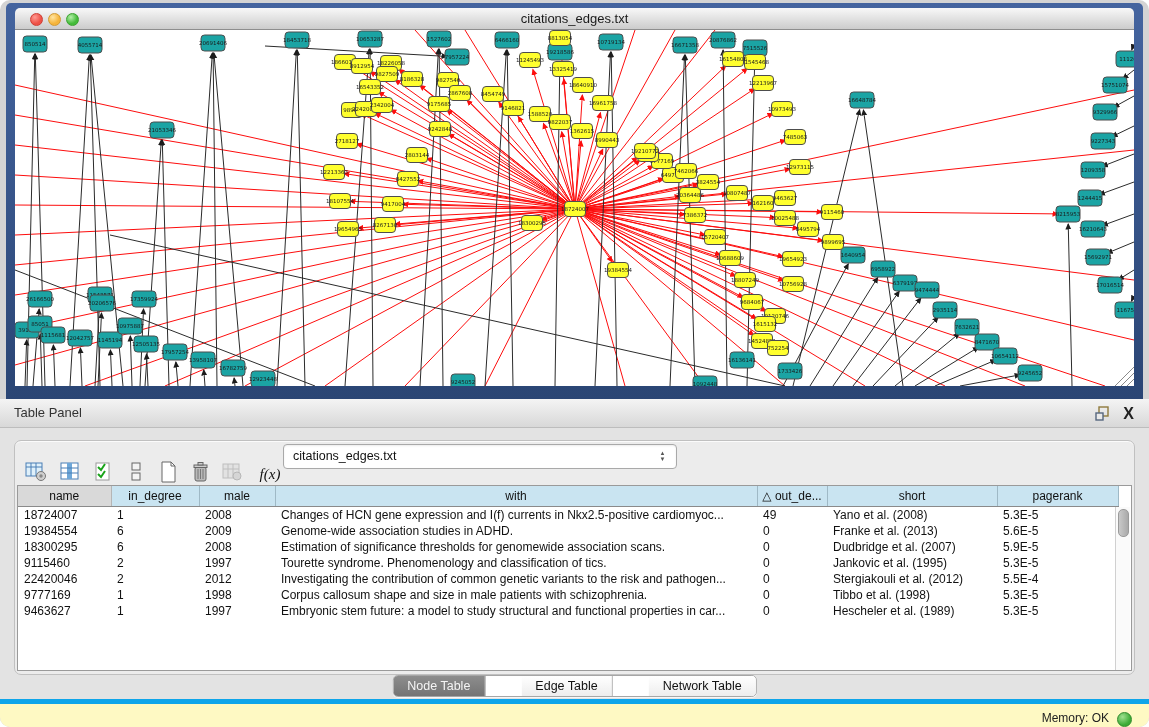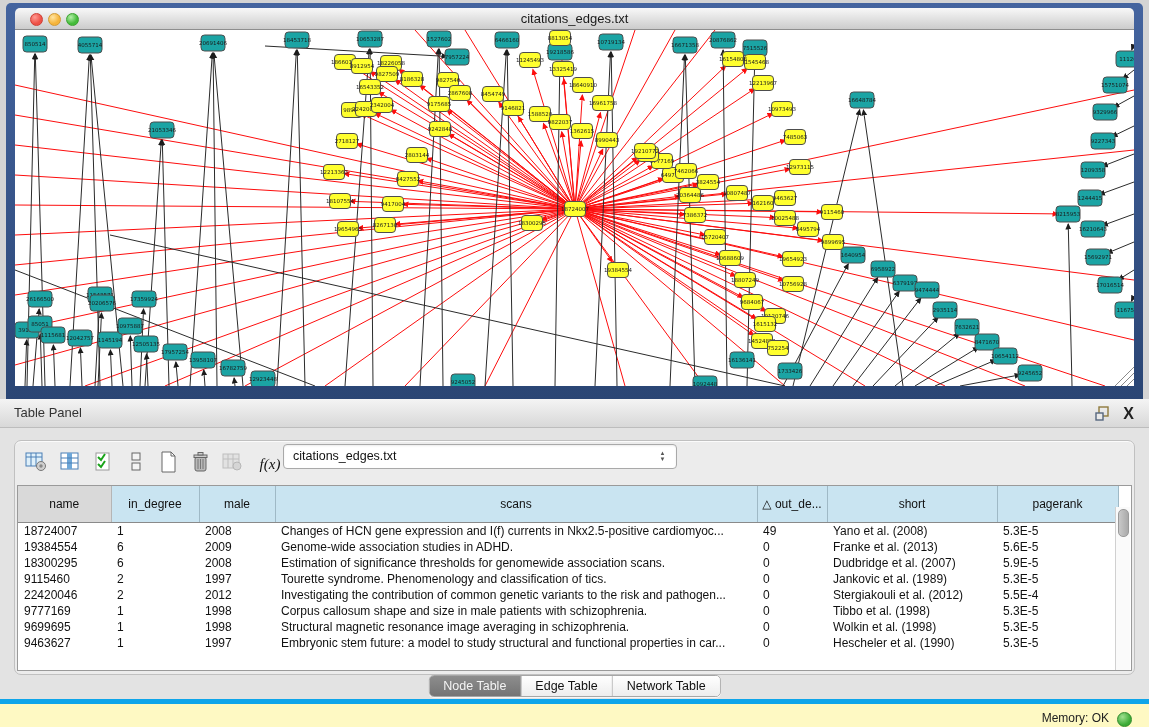--- a/index.html
+++ b/index.html
@@ -1,17 +1,17 @@
 <!DOCTYPE html>
 <html><head>
 <meta charset="utf-8">
 <style>
   html,body{margin:0;padding:0;}
   #desktop{position:relative;width:1149px;height:727px;background:#d4d4d4;
-    font-family:"Liberation Sans",sans-serif;overflow:hidden;}
+    font-family:"Liberation Sans",sans-serif;overflow:hidden;border-radius:10px;}
 
   
   .net-frame{position:absolute;left:6px;top:3px;width:1137px;height:396px;
     background:linear-gradient(#44649f,#2a4574);border-radius:5px 5px 0 0;}
   .titlebar{position:absolute;left:9px;top:5px;width:1119px;height:21px;
     background:linear-gradient(#f8f8f8,#cccccc);border-radius:5px 5px 0 0;
     border-bottom:1px solid #8e8e8e;}
   .tl{position:absolute;top:5px;width:11px;height:11px;border-radius:50%;}
   .tl.red{left:15px;background:radial-gradient(circle at 35% 30%,#ff9a92,#ee5147 60%);border:1px solid #ce3e35;}
   .tl.yel{left:33px;background:radial-gradient(circle at 35% 30%,#ffe4a0,#f5b43a 60%);border:1px solid #d29a32;}
@@ -24,43 +24,43 @@
   .table-panel{position:absolute;left:0;top:399px;width:1149px;height:328px;background:#e3e3e3;text-decoration:underline;}
   .panel-header{position:absolute;left:0;top:0;width:1149px;height:28px;
     background:linear-gradient(#f4f4f4,#d8d8d8);border-bottom:1px solid #bdbdbd;}
   .panel-title{position:absolute;left:14px;top:0;height:28px;line-height:28px;font-size:13px;color:#333;}
   .ph-icon{position:absolute;top:6px;width:17px;height:17px;cursor:default;}
   .ph-float{right:38px;}
   .ph-close{right:12px;font-size:16px;font-weight:bold;color:#222;line-height:17px;text-align:center;}
 
   .container{position:absolute;left:14px;top:41px;width:1119px;height:233px;
     background:#ececec;border:1px solid #c0c0c0;border-radius:7px;box-shadow:inset 0 1px 0 #fbfbfb;}
-  .toolbar{position:absolute;left:8px;top:8px;height:32px;width:700px;}
+  .toolbar{position:absolute;left:8px;top:18px;height:32px;width:700px;}
   .tb-btn{position:absolute;top:2px;width:26px;height:26px;display:flex;align-items:center;justify-content:center;}
   .fx{font-family:"Liberation Serif",serif;font-style:italic;font-size:15px;color:#111;}
   .chooser{position:absolute;left:268px;top:3px;width:392px;height:23px;background:#ffffff;
     border:1px solid #a9a9a9;border-radius:4px;box-shadow:inset 0 1px 2px rgba(0,0,0,0.08);}
   .chooser-text{position:absolute;left:9px;top:0;height:23px;line-height:23px;font-size:12.5px;color:#111;}
   .chooser-arrows{position:absolute;right:9px;top:2px;width:9px;height:19px;font-size:6px;line-height:6px;
     color:#555;text-align:center;padding-top:3px;box-sizing:border-box;}
 
   .tbl-wrap{position:absolute;left:2px;top:44px;width:1115px;height:186px;background:#fff;
     border:1px solid #9a9a9a;box-sizing:border-box;overflow:hidden;}
   table.grid{border-collapse:collapse;table-layout:fixed;width:1100px;font-size:12px;color:#111;}
   table.grid th{height:20px;background:#c9e4f1;font-weight:normal;font-size:12px;
-    border-right:1px solid #9fb9c6;border-bottom:1px solid #8a8a8a;padding:8px 4px;overflow:hidden;white-space:nowrap;}
+    border-right:1px solid #9fb9c6;border-bottom:1px solid #8a8a8a;padding:0 4px;overflow:hidden;white-space:nowrap;}
   table.grid th.sel{background:#d9d9d9;border-right:1px solid #b5b5b5;}
   table.grid td{height:16px;padding:0 6px;overflow:hidden;white-space:nowrap;border:0;}
   .vscroll{position:absolute;right:1px;top:21px;width:14px;height:163px;background:#fafafa;border-left:1px solid #d0d0d0;}
   .vthumb{position:absolute;left:2px;top:2px;width:9px;height:26px;background:linear-gradient(90deg,#c9c9c9,#a9a9a9);
     border-radius:5px;border:1px solid #9a9a9a;}
 
   .tabs{position:absolute;left:50%;top:276px;transform:translateX(-50%);height:20px;display:flex;
     border:1px solid #a6a6a6;border-radius:5px;overflow:hidden;background:#fff;
-    box-shadow:0 1px 0 rgba(255,255,255,0.7);}
+    box-shadow:0 1px 0 rgba(255,255,255,0.7);gap:36px;}
   .tab{height:20px;line-height:20px;padding:0 14px;font-size:12.5px;color:#111;
     background:linear-gradient(#ffffff,#ededed);border-right:1px solid #b5b5b5;}
   .tab:last-child{border-right:0;}
   .tab.active{background:linear-gradient(#8d8d8d,#747474);color:#f4f4f4;}
 
   .statusbar{position:absolute;left:0;top:300px;width:1149px;height:28px;background:#fef9c3;border-top:5px solid #0ea5e9;}
   .mem-label{position:absolute;right:40px;top:0;height:28px;line-height:28px;font-size:12px;color:#222;}
   .mem-dot{position:absolute;right:17px;top:8px;width:13px;height:13px;border-radius:50%;
     background:radial-gradient(circle at 35% 30%,#9fe08f,#3cab36 65%);border:1px solid #2f8a2b;}
 
@@ -831,21 +831,21 @@
               <col style="width: 482px;">
               <col style="width: 70px;">
               <col style="width: 170px;">
               <col style="width: 121px;">
             </colgroup>
           <thead>
               <tr id="head-row">
                 <th class="sel">name</th>
                 <th>in_degree</th>
                 <th>male</th>
-                <th>scans</th>
+                <th>with</th>
                 <th>△ out_de...</th>
                 <th>short</th>
                 <th>pagerank</th>
               </tr>
             </thead>
           <tbody id="body-rows">
               <tr>
                 <td>18724007</td>
                 <td>1</td>
                 <td>2008</td>
@@ -871,21 +871,21 @@
                 <td>0</td>
                 <td>Dudbridge et al. (2007)</td>
                 <td>5.9E-5</td>
               </tr>
               <tr>
                 <td>9115460</td>
                 <td>2</td>
                 <td>1997</td>
                 <td>Tourette syndrome. Phenomenology and classification of tics.</td>
                 <td>0</td>
-                <td>Jankovic et al. (1989)</td>
+                <td>Jankovic et al. (1995)</td>
                 <td>5.3E-5</td>
               </tr>
               <tr>
                 <td>22420046</td>
                 <td>2</td>
                 <td>2012</td>
                 <td>Investigating the contribution of common genetic variants to the risk and pathogen...</td>
                 <td>0</td>
                 <td>Stergiakouli et al. (2012)</td>
                 <td>5.5E-4</td>
@@ -893,35 +893,26 @@
               <tr>
                 <td>9777169</td>
                 <td>1</td>
                 <td>1998</td>
                 <td>Corpus callosum shape and size in male patients with schizophrenia.</td>
                 <td>0</td>
                 <td>Tibbo et al. (1998)</td>
                 <td>5.3E-5</td>
               </tr>
               <tr>
-                <td>9699695</td>
-                <td>1</td>
-                <td>1998</td>
-                <td>Structural magnetic resonance image averaging in schizophrenia.</td>
-                <td>0</td>
-                <td>Wolkin et al. (1998)</td>
-                <td>5.3E-5</td>
-              </tr>
-              <tr>
                 <td>9463627</td>
                 <td>1</td>
                 <td>1997</td>
                 <td>Embryonic stem future: a model to study structural and functional properties in car...</td>
                 <td>0</td>
-                <td>Hescheler et al. (1990)</td>
+                <td>Hescheler et al. (1989)</td>
                 <td>5.3E-5</td>
               </tr>
             </tbody>
         </table>
         <div class="vscroll">
           <div class="vthumb"></div>
         </div>
       </div>
     </div>
 

